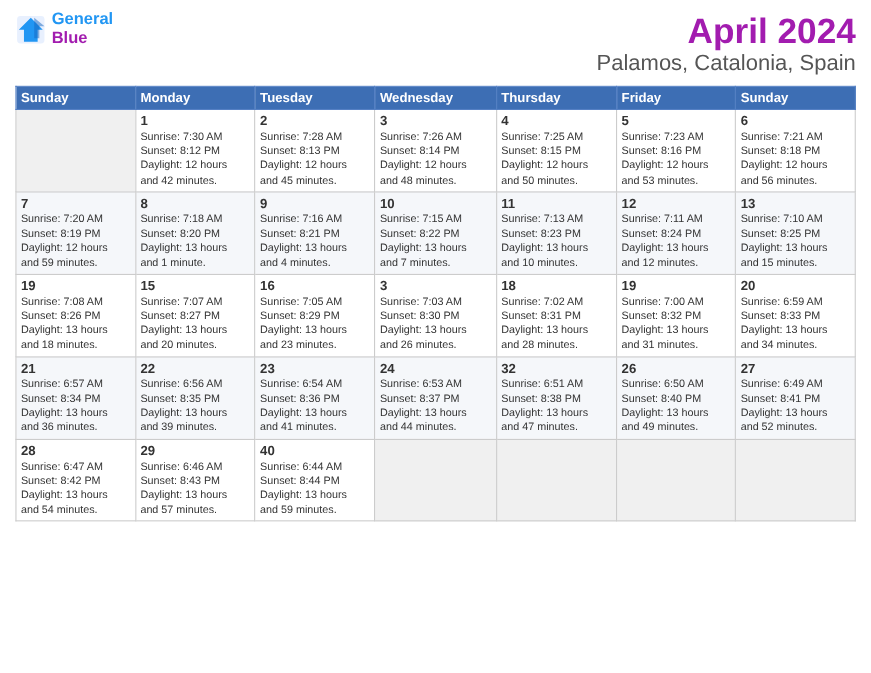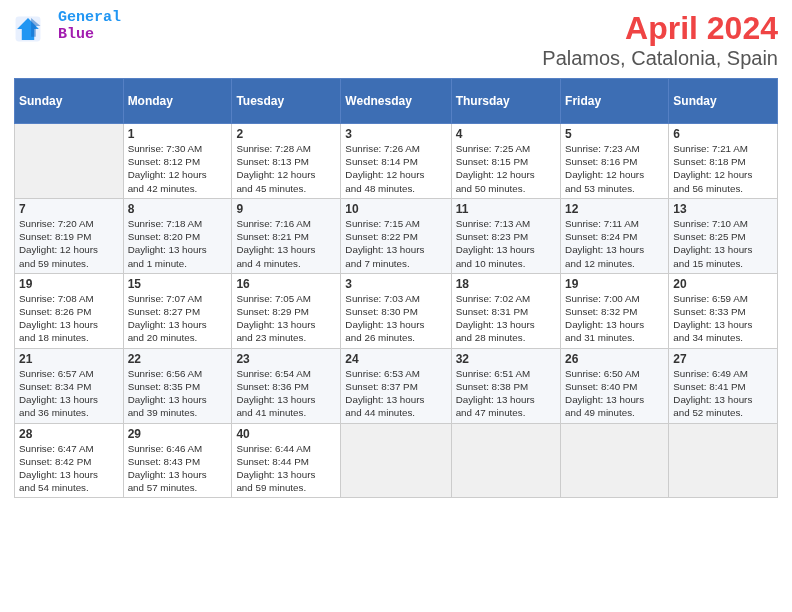--- a/index.html
+++ b/index.html
@@ -17,58 +17,57 @@
       background: #fff;
     }
     .header-row {
       display: flex;
       justify-content: space-between;
       align-items: flex-start;
       margin-bottom: 8px;
     }
     .logo {
       display: flex;
-      align-items: flex-end;
-      gap: 16px;
-      font-family: Liberation Mono, monospace;
+      align-items: center;
+      gap: 5px;
     }
     .logo-text {
       font-size: 15px;
       font-weight: bold;
       color: #333;
       line-height: 1.1;
     }
     .logo-text span {
       color: #2196f3;
     }
     .logo-icon {
       width: 28px;
       height: 28px;
     }
     .title-block {
       text-align: right;
     }
     .main-title {
       font-size: 32px;
       font-weight: bold;
-      color: #ef4444;
+      color: #a21caf;
     }
     .subtitle {
       font-size: 20px;
       color: #555;
     }
     .calendar-table {
       width: 100%;
       border-collapse: collapse;
       font-size: 10.5px;
     }
     .calendar-table thead tr th {
       background-color: #3d6eb4;
       color: #fff;
-      padding: 15px 4px;
+      padding: 3px 4px;
       text-align: left;
       font-size: 12px;
       font-weight: bold;
       border: 1px solid #5580c4;
     }
     .calendar-table tbody tr td {
       border: 1px solid #ccc;
       vertical-align: top;
       padding: 3px 4px;
       width: 113px;

